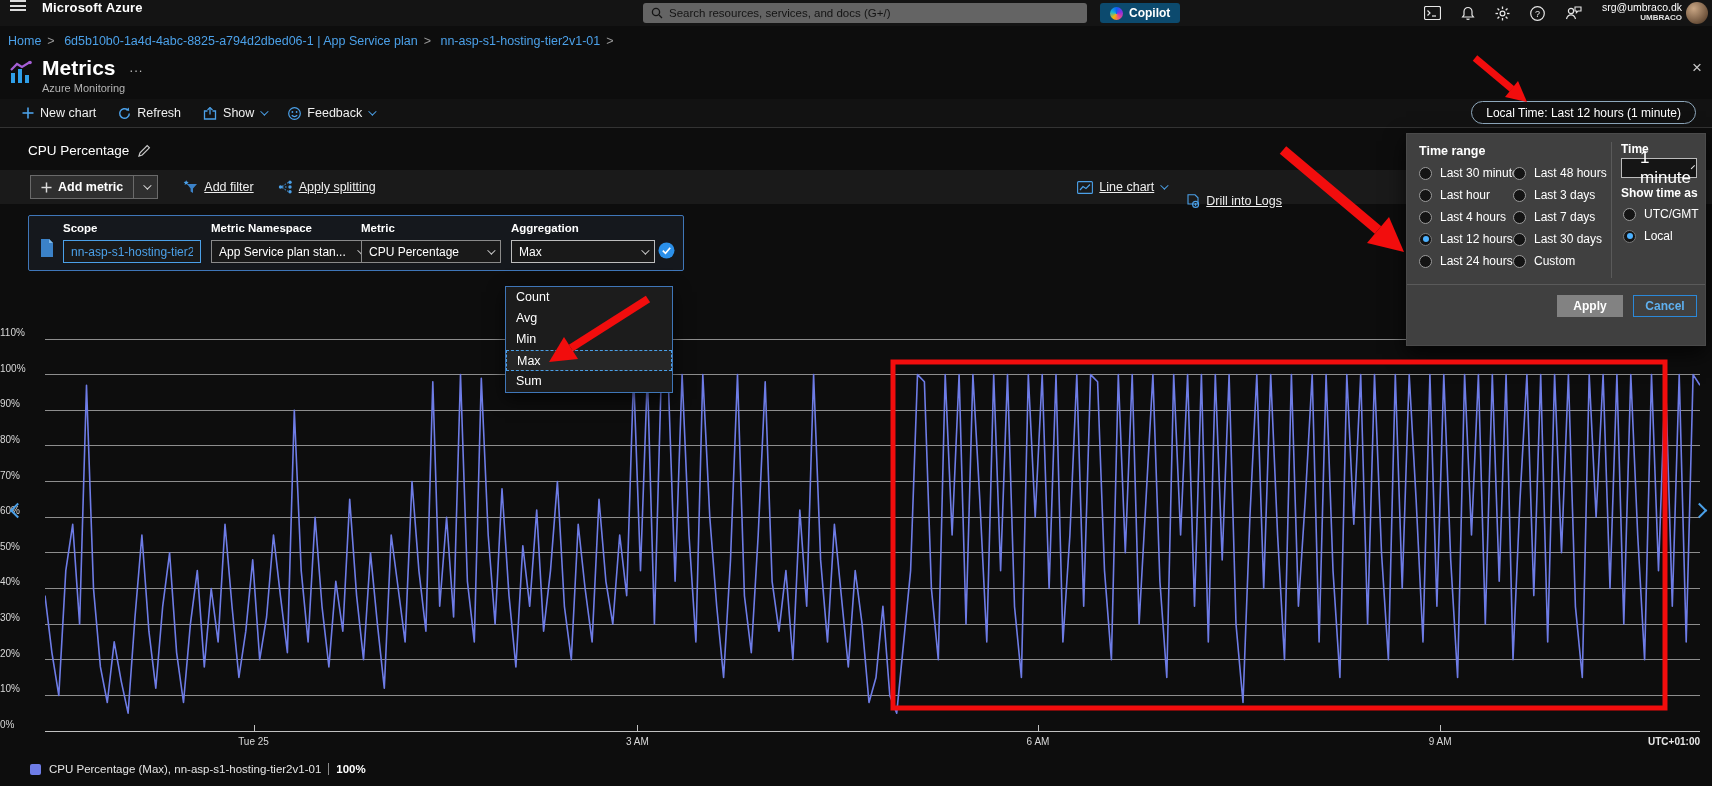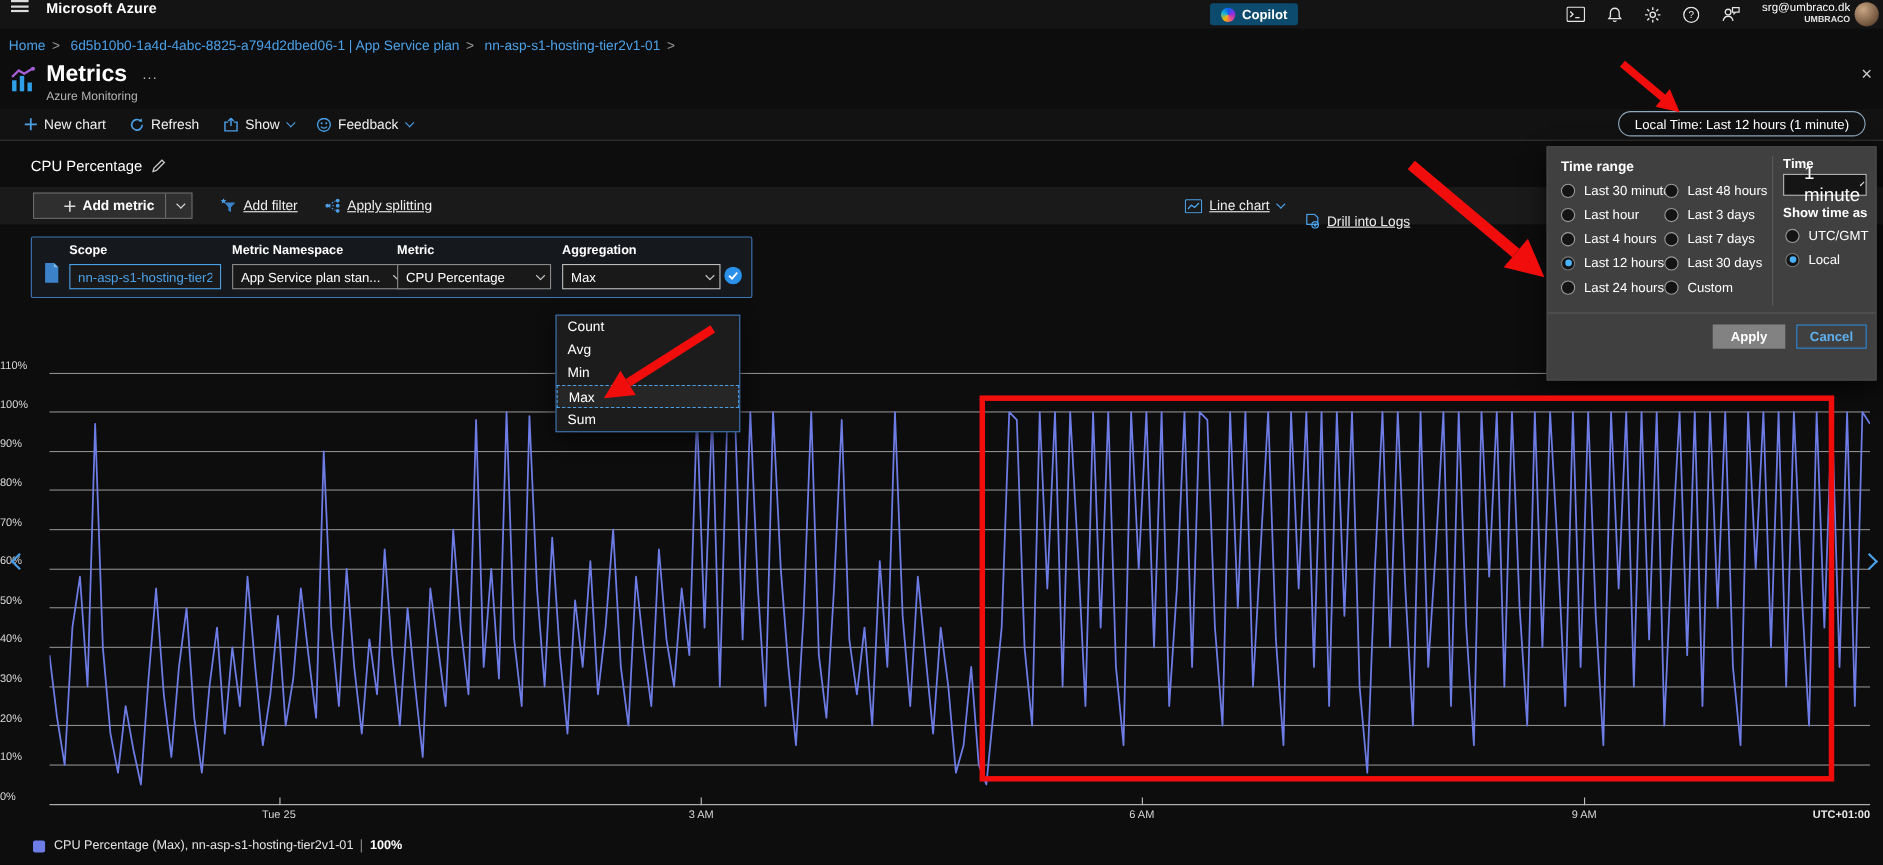--- a/index.html
+++ b/index.html
@@ -50,21 +50,21 @@
   #time-pill { position:absolute; right:16px; top:2px; height:23px; padding:0 14px; border:1px solid #8fa9bd;
     border-radius:12px; display:flex; align-items:center; font-size:12px; color:#fff; cursor:pointer; background:#101010; }
 
   
   #chart-title-row { position:absolute; left:28px; top:143px; display:flex; align-items:center; gap:8px;
     font-size:13.5px; color:#fff; z-index:5; }
   #chart-toolbar { position:absolute; left:0; top:170px; width:1712px; height:34px; background:#1a1a1a;
     display:flex; align-items:center; z-index:5; }
   #add-metric-btn { display:flex; align-items:center; margin-left:30px; height:24px; background:#2f2f2f;
     border:1px solid #6a6a6a; cursor:pointer; }
-  #add-metric-btn .main { display:flex; align-items:center; gap:6px; padding:0 10px; font-size:12.5px; font-weight:bold; color:#fff;margin-left:17px; }
+  #add-metric-btn .main { display:flex; align-items:center; gap:6px; padding:0 10px; font-size:12.5px; font-weight:bold; color:#fff; }
   #add-metric-btn .drop { width:24px; height:100%; border-left:1px solid #6a6a6a; display:flex; align-items:center; justify-content:center; }
   #add-metric-btn .drop .chev { border-color:#ddd; }
   .tool-item { display:flex; align-items:center; gap:6px; font-size:12.5px; color:#eee; margin-left:24px; cursor:pointer;text-decoration:underline; }
   #right-tools { position:absolute; right:430px; top:0; height:34px; display:flex; align-items:center; gap:20px; }
 
   
   #clause { position:absolute; left:28px; top:215px; width:656px; height:56px; background:#15181d;
     border:1px solid #3f76b8; border-radius:2px; z-index:6; }
   .fld-label { position:absolute; top:6px; font-size:11.5px; font-weight:bold; color:#fff; }
   .fld-box { position:absolute; top:24px; height:23px; background:#191919; border:1px solid #8a8a8a;
@@ -128,20 +128,27 @@
 </head>
 <body>
 
 <div id="topbar">
   <div class="hamb">
       <span></span>
       <span></span>
       <span></span>
     </div>
   <div id="azure-title">Microsoft Azure</div>
+  <div id="searchbox">
+    <svg width="12" height="12" viewBox="0 0 12 12">
+      <circle cx="5" cy="5" r="3.6" fill="none" stroke="#141414" stroke-width="1.3"></circle>
+      <line x1="8" y1="8" x2="11" y2="11" stroke="#141414" stroke-width="1.3"></line>
+    </svg>
+    <span>Search resources, services, and docs (G+/)</span>
+  </div>
   <div id="copilot-btn">
     <span class="cp-ic"></span>
     <span>Copilot</span>
   </div>
   <div class="tb-icons">
     <svg width="17" height="14" viewBox="0 0 17 14">
       <rect x="0.5" y="0.5" width="16" height="13" rx="1.5" fill="none" stroke="#e6e6e6" stroke-width="1.2"></rect>
       <path d="M3.5 4.5l2.5 2.5-2.5 2.5" fill="none" stroke="#e6e6e6" stroke-width="1.2"></path>
       <line x1="8" y1="10" x2="12" y2="10" stroke="#e6e6e6" stroke-width="1.2"></line>
     </svg>

